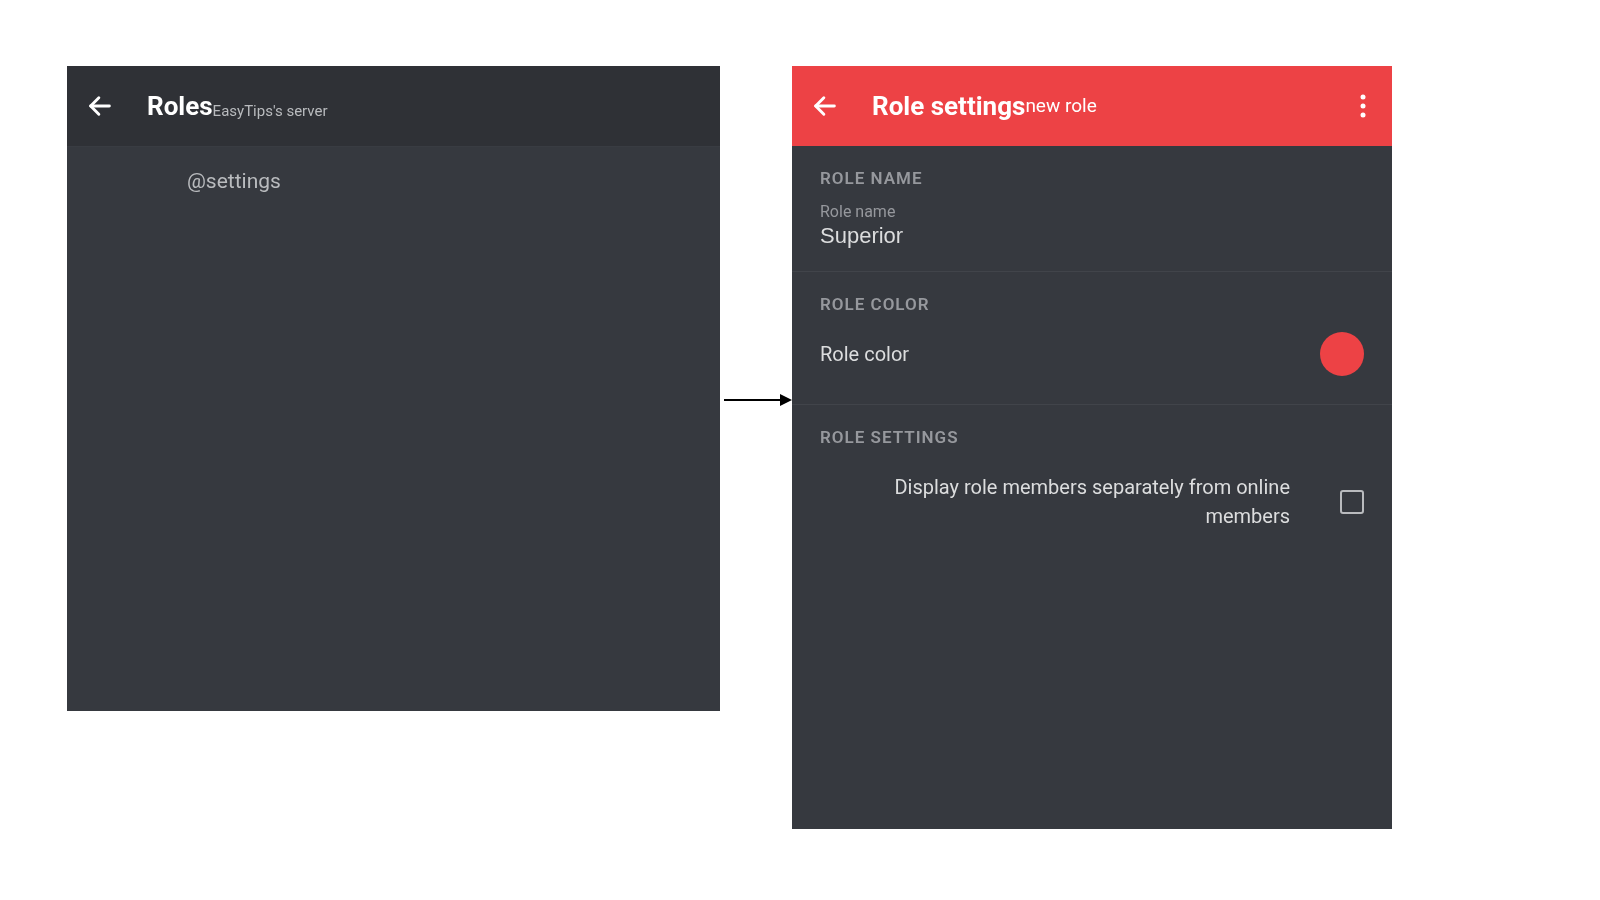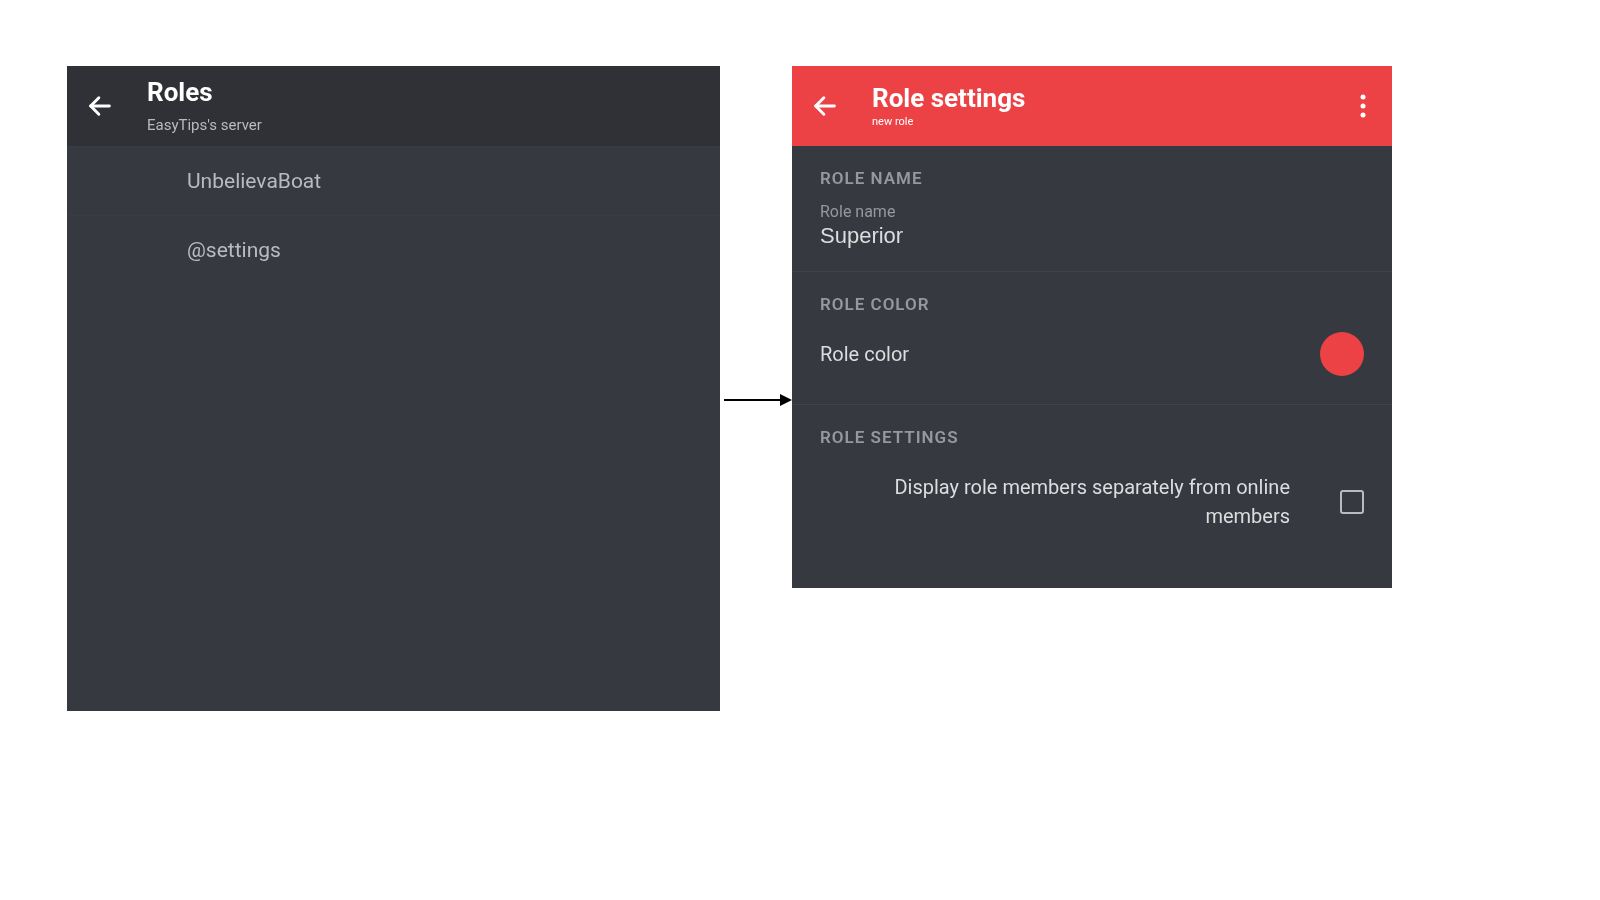--- a/index.html
+++ b/index.html
@@ -18,21 +18,21 @@
     .panel-left {
       left: 67px;
       top: 66px;
       width: 653px;
       height: 645px;
     }
     .panel-right {
       left: 792px;
       top: 66px;
       width: 600px;
-      height: 522px;
+      height: 763px;
     }
     .header-dark {
       background: #2f3136;
       display: flex;
       align-items: center;
       padding: 14px 18px;
       height: 80px;
     }
     .header-red {
       background: #ed4245;
@@ -45,34 +45,34 @@
     .back-arrow {
       width: 30px;
       height: 30px;
       margin-right: 32px;
       cursor: pointer;
       display: flex;
       align-items: center;
       justify-content: center;
     }
     .back-arrow svg { display: block; }
-    .header-text { display: flex; flex-direction: column; }
+    .header-text { display: flex; flex-direction: row; }
     .header-title {
       font-size: 26px;
       font-weight: 700;
       color: #ffffff;
       line-height: 1.1;
     }
     .header-subtitle {
       font-size: 15px;
       color: #b9bbbe;
       margin-top: 10px;
     }
     .header-subtitle-red {
-      font-size: 11px;
+      font-size: 19px;
       color: #ffffff;
       margin-top: 2px;
     }
     .kebab {
       position: absolute;
       right: 18px;
       top: 50%;
       transform: translateY(-50%);
       cursor: pointer;
       padding: 8px;
@@ -179,21 +179,20 @@
         <polyline points="11 5 4 12 11 19"></polyline>
       </svg>
     </div>
     <div class="header-text">
       <div class="header-title">Roles</div>
       <div class="header-subtitle">EasyTips's server</div>
     </div>
   </div>
 
 
-  <div class="role-item">UnbelievaBoat</div>
   <div class="role-item">@settings</div>
 </div>
 
 <div class="transition-arrow">
   <svg width="70" height="20" viewBox="0 0 70 20">
     <line x1="2" y1="10" x2="58" y2="10" stroke="#000000" stroke-width="2"></line>
     <polygon points="58,4 70,10 58,16" fill="#000000"></polygon>
   </svg>
 </div>
 

